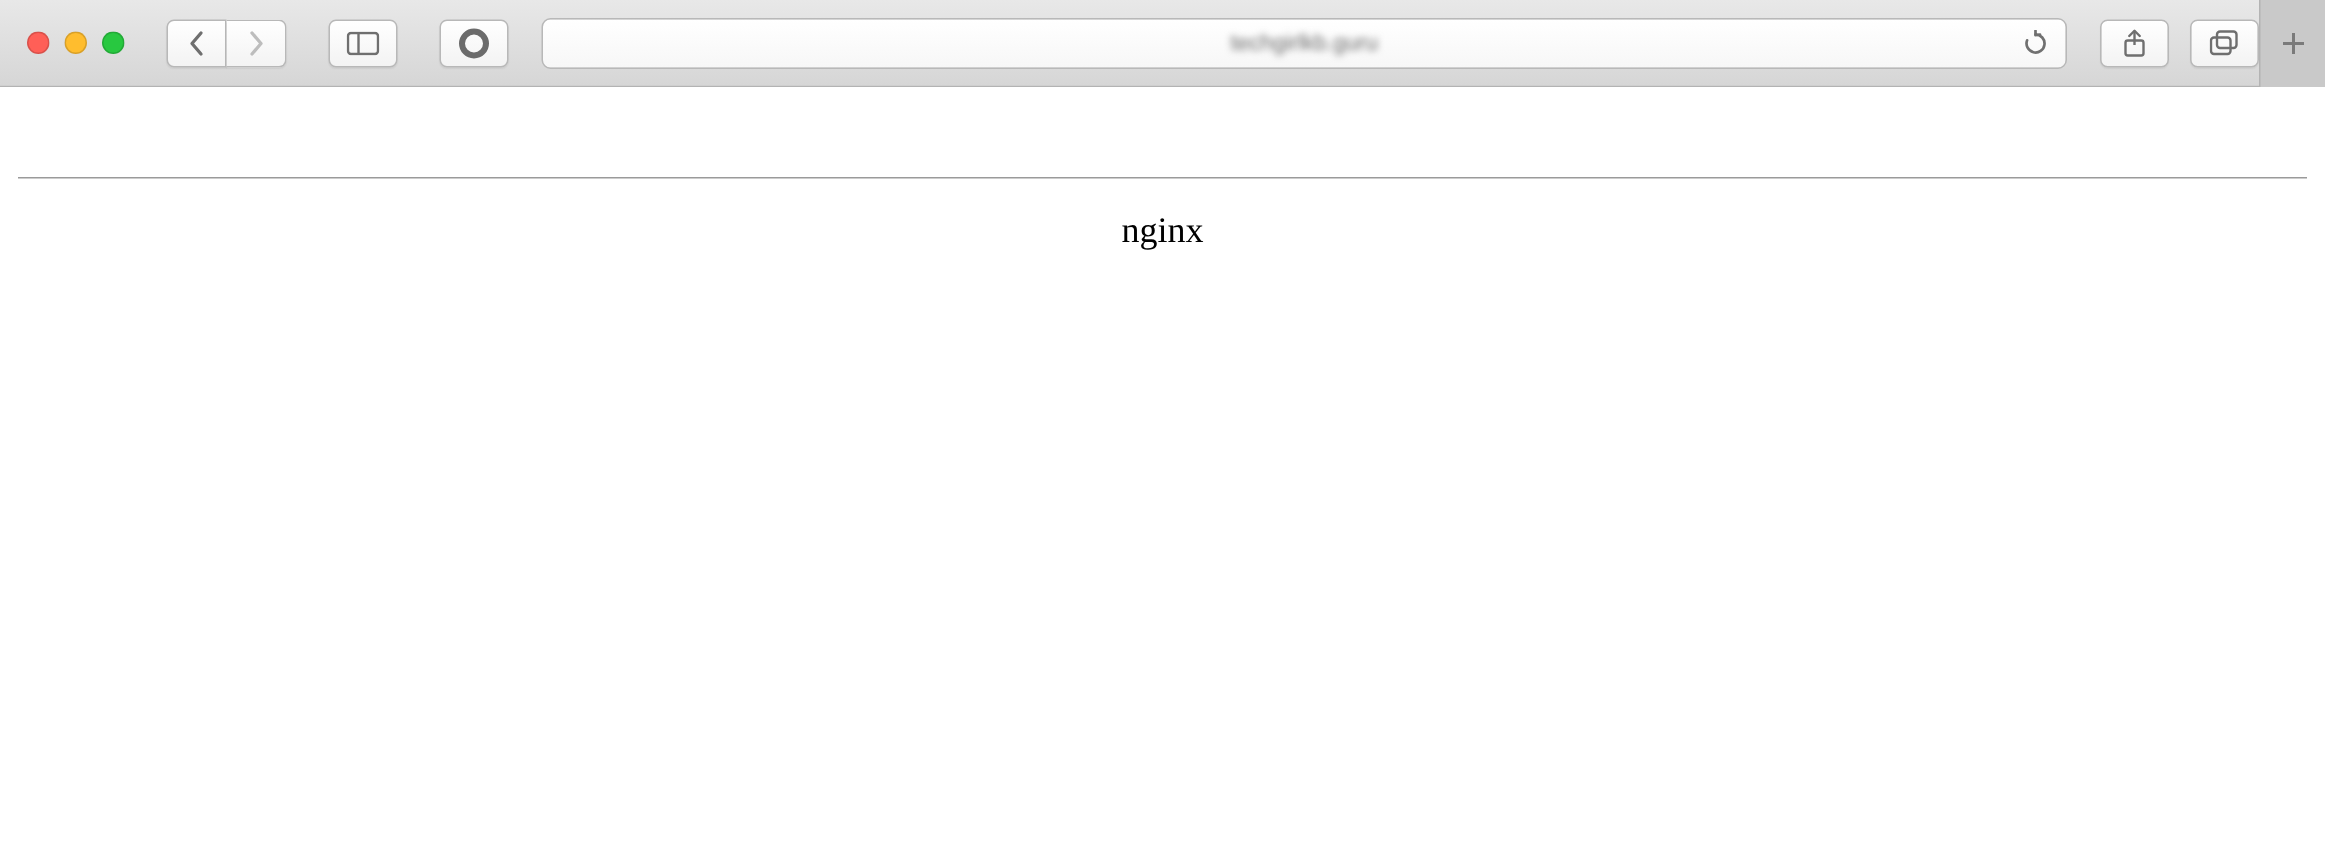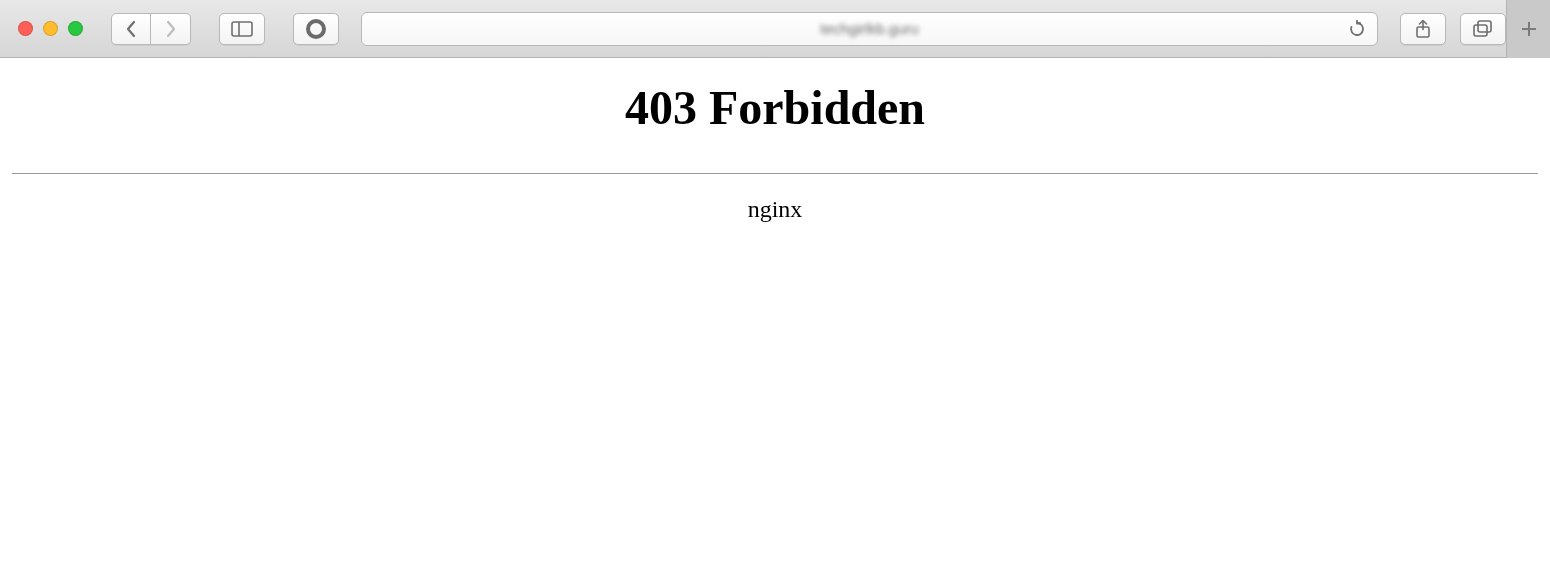--- a/index.html
+++ b/index.html
@@ -162,16 +162,15 @@
 
   <div class="newtab">
     <svg width="18" height="18" viewBox="0 0 18 18">
       <line x1="9" y1="2" x2="9" y2="16" stroke="#7a7a7a" stroke-width="2"></line>
       <line x1="2" y1="9" x2="16" y2="9" stroke="#7a7a7a" stroke-width="2"></line>
     </svg>
   </div>
 </div>
 
 <div class="content">
-  <h1>403 Forbidden</h1>
   <hr>
   <div class="server">nginx</div>
 </div>
 
 </body></html>

